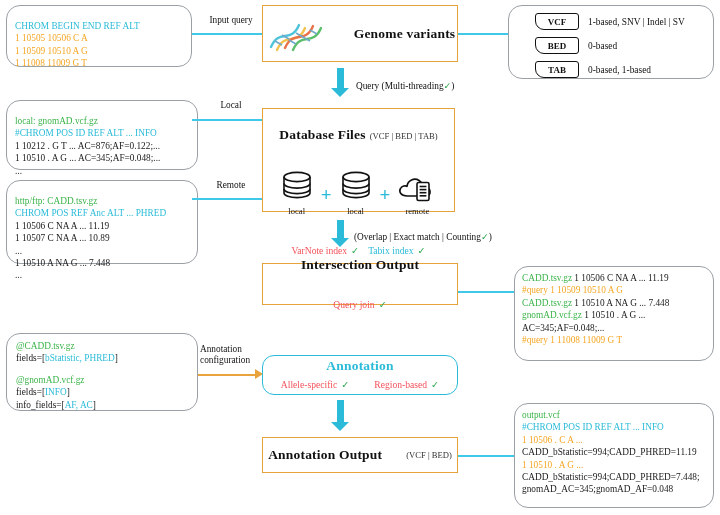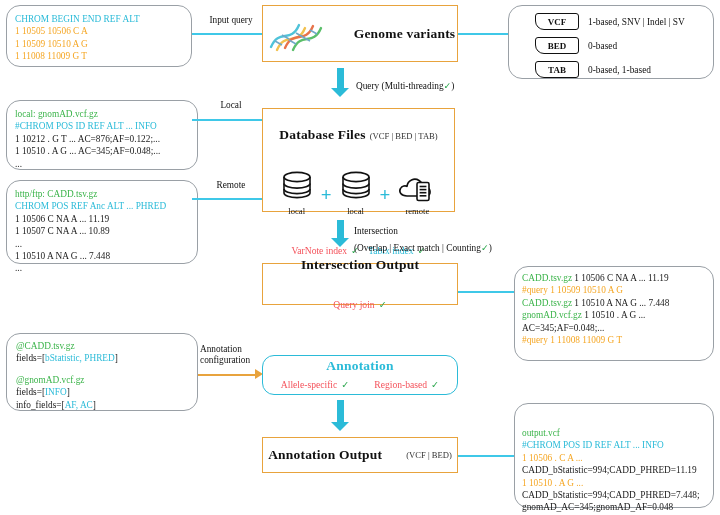--- a/index.html
+++ b/index.html
@@ -7,21 +7,21 @@
     width:720px;height:515px;background:#ffffff;
     font-family:"Liberation Serif", serif;
     position:relative;overflow:hidden;
   }
   .stage{position:absolute;left:0;top:0;width:720px;height:515px;}
   .abs{position:absolute;}
 
   
   .roundbox{
     border:1.2px solid #9aa0a6;border-radius:14px;background:#fff;
-    box-sizing:border-box;padding:7px 8px;
+    box-sizing:border-box;padding:14px 8px;
   }
   .mainbox{
     border:1.6px solid #E8A33D;background:#fff;box-sizing:border-box;
     display:flex;align-items:center;justify-content:center;gap:21px;
   }
   .cyanbox{
     border:1.6px solid #2BBBD8;border-radius:12px;background:#fff;box-sizing:border-box;
     display:flex;flex-direction:column;align-items:center;justify-content:center;
   }
 
@@ -206,21 +206,20 @@
       <span class="sub-red" style="color:#2BBBD8;margin-left:5px;">Tabix index</span>
       <span class="sub-check">✓</span>
     </div>
   </div>
 
   <div class="abs darrow" style="left:331px;top:220px;">
     <div class="shaft" style="height:18px;"></div>
     <div class="head"></div>
   </div>
   <div class="abs" style="left:354px;top:226px;">
-    <div class="edge-label">Intersection</div>
     <div>
       <span class="edge-label c-red">(Overlap | Exact match | Counting</span><span class="edge-label" style="color:#2EA84F;">✓</span><span class="edge-label c-red">)</span>
     </div>
   </div>
 
   <div class="abs mainbox" style="left:262px;top:263px;width:196px;height:42px;flex-direction:column;">
     <div class="title-b">Intersection Output</div>
     <div>
       <span class="sub-red">Query join</span>
       <span class="sub-check">✓</span>
@@ -269,21 +268,21 @@
     <div class="head"></div>
   </div>
 
   <div class="abs mainbox" style="left:262px;top:437px;width:196px;height:36px;">
     <span class="title-b">Annotation Output</span>
     <span class="title-sm" style="margin-left:3px;">(VCF | BED)</span>
   </div>
 
   <div class="abs hline" style="left:458px;top:455px;width:56px;"></div>
 
-  <div class="abs roundbox" style="left:514px;top:403px;width:200px;height:105px;padding:23px 7px;">
+  <div class="abs roundbox" style="left:514px;top:403px;width:200px;height:105px;padding:5px 7px;">
     <div class="code c-green">output.vcf</div>
     <div class="code c-cyan">#CHROM  POS ID  REF  ALT  ...  INFO</div>
     <div class="code c-orange">1  10506  .  C  A  ...</div>
     <div class="code c-dark">CADD_bStatistic=994;CADD_PHRED=11.19</div>
     <div class="code c-orange">1  10510  .  A  G  ...</div>
     <div class="code c-dark">CADD_bStatistic=994;CADD_PHRED=7.448;</div>
     <div class="code c-dark">gnomAD_AC=345;gnomAD_AF=0.048</div>
   </div>
 
 </div>

